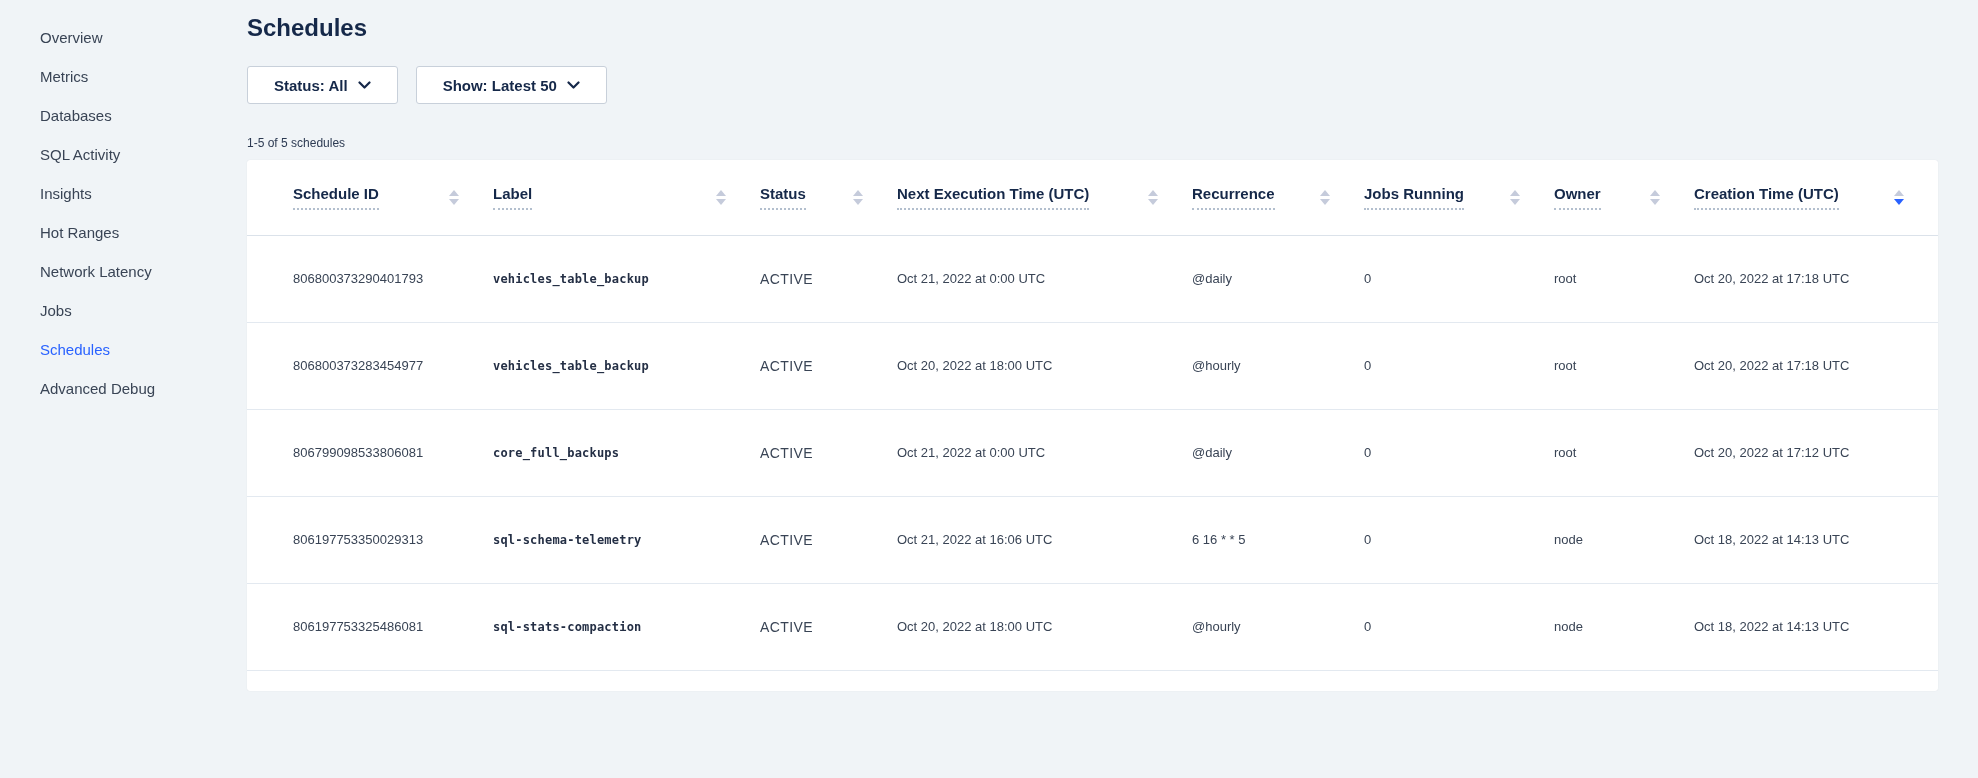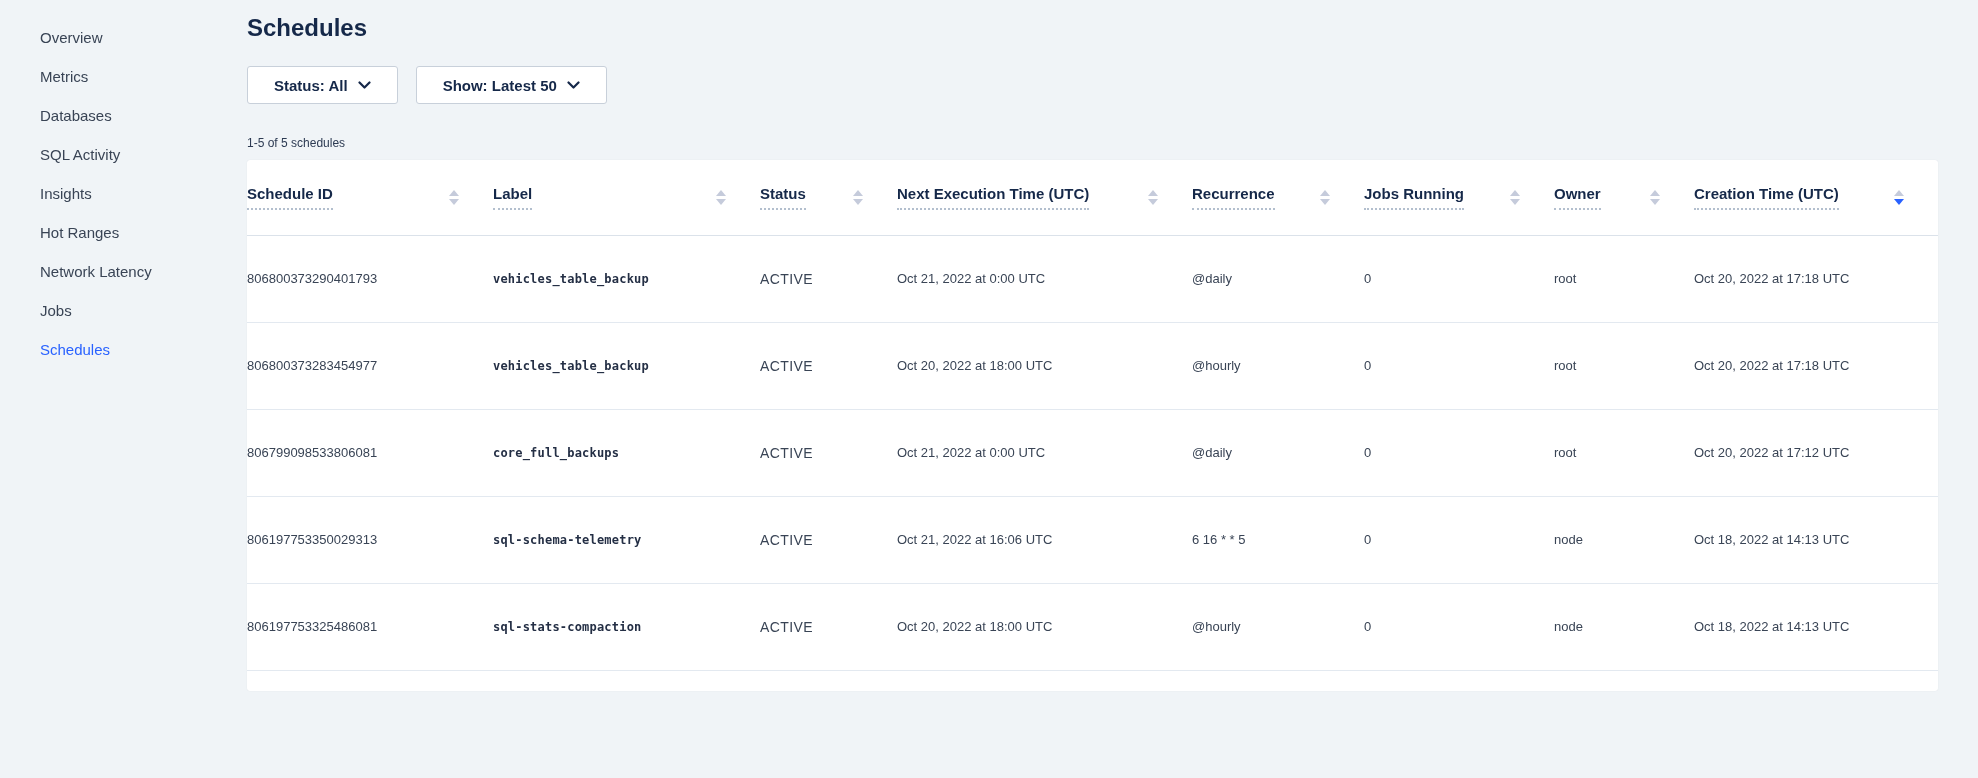--- a/index.html
+++ b/index.html
@@ -57,21 +57,21 @@
     border-radius:3px;
     box-shadow:0 0 1px rgba(21,40,73,.12);
     padding-bottom:20px;
   }
   table { width:100%; border-collapse:collapse; table-layout:fixed; }
   col.c1{width:246px} col.c2{width:267px} col.c3{width:137px} col.c4{width:295px}
   col.c5{width:172px} col.c6{width:190px} col.c7{width:140px} col.c8{width:auto}
 
   th { height:75px; vertical-align:middle; text-align:left; font-weight:700; cursor:pointer; }
   th, td { padding:0; }
-  th:first-child, td:first-child { }
+  th:first-child, td:first-child { padding-left:46px; }
   .th-wrap { display:flex; align-items:center; padding-right:34px; }
   .th-label {
     font-size:15px; color:#152849; white-space:nowrap;
     padding-bottom:6px;
     border-bottom:2px dotted #b3bfce;
   }
   .sort-icon { margin-left:auto; display:flex; flex-direction:column; align-items:center; padding-left:12px; cursor:pointer; }
   .tri { width:0; height:0; border-left:5px solid transparent; border-right:5px solid transparent; display:block; }
   .tri-up   { border-bottom:6px solid #c5cbdb; margin-bottom:3px; }
   .tri-down { border-top:6px solid #c5cbdb; }
@@ -100,20 +100,21 @@
     <ul class="nav-list">
         <li class="nav-item">Overview</li>
         <li class="nav-item">Metrics</li>
         <li class="nav-item">Databases</li>
         <li class="nav-item">SQL Activity</li>
         <li class="nav-item">Insights</li>
         <li class="nav-item">Hot Ranges</li>
         <li class="nav-item">Network Latency</li>
         <li class="nav-item">Jobs</li>
         <li class="nav-item active">Schedules</li>
+        <li class="nav-item">Advanced Debug</li>
       </ul>
   </nav>
 
   <main class="content">
     <h1 class="page-title">Schedules</h1>
 
     <div class="filters">
       <button class="dropdown-btn">
         <span>Status: All</span>
         <span>

